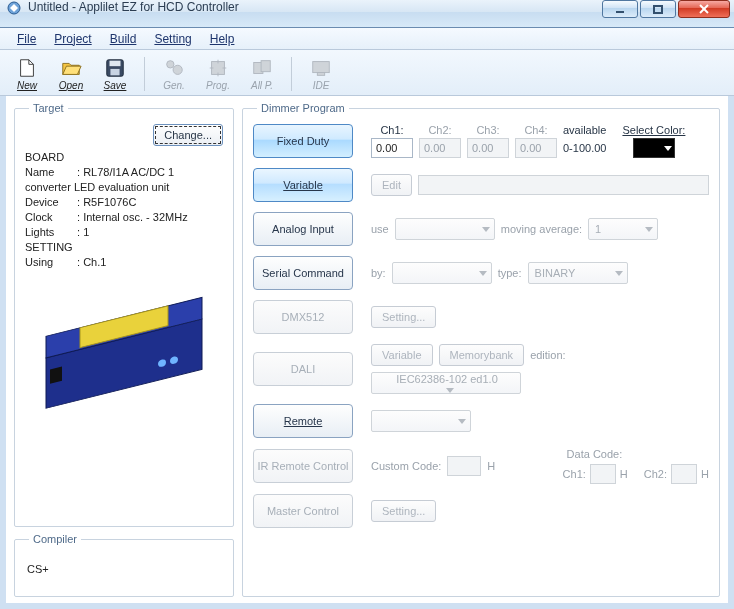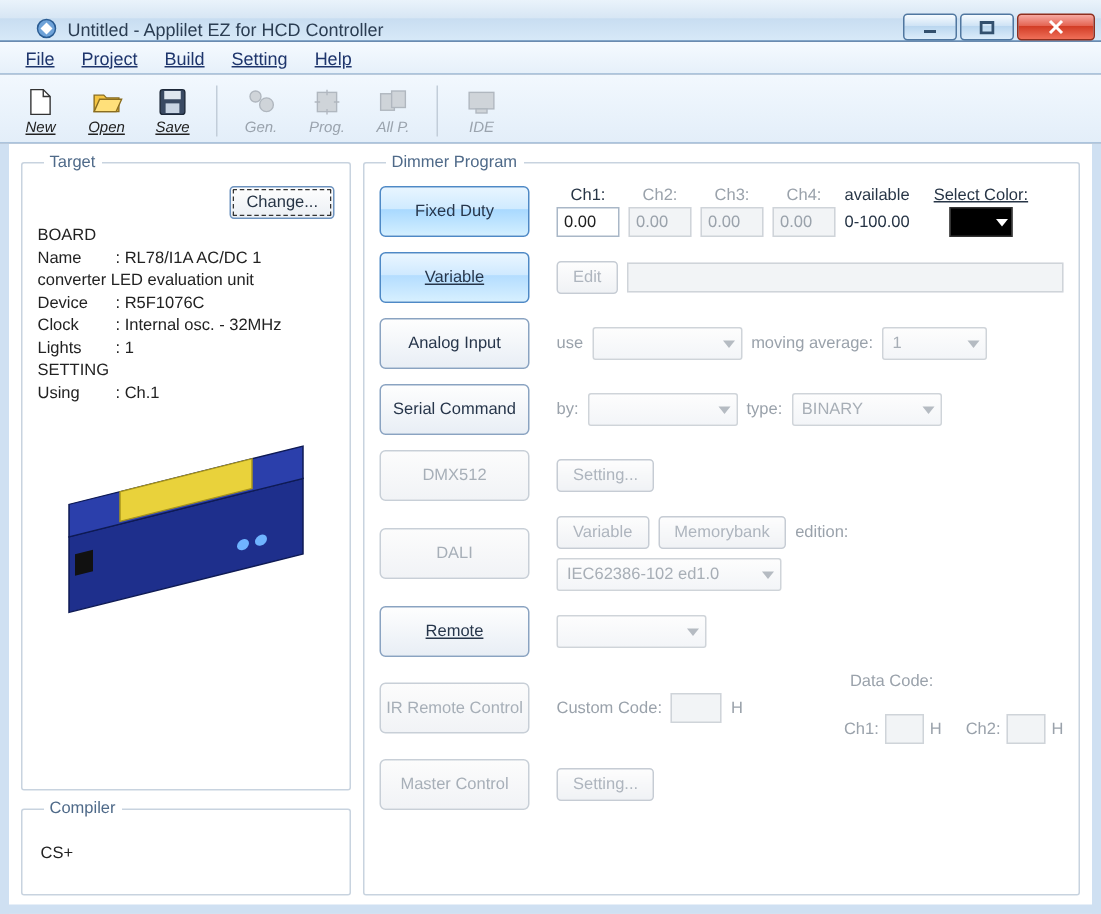--- a/index.html
+++ b/index.html
@@ -12,22 +12,22 @@
     height: 609px;
     overflow: hidden;
   }
 
   
   .titlebar {
     height: 28px;
     background: linear-gradient(#eaf3fb, #d7e6f4 45%, #c8ddf1 46%, #d7e9f8);
     border-bottom: 1px solid #6a8bb0;
     display: flex;
-    align-items: flex-end;
-    padding: 0 4px 0 23px;
+    align-items: flex-start;
+    padding: 0 4px 0 6px;
     color: #2b3d52;
   }
   .titlebar .app-icon { width: 16px; height: 16px; margin-right: 6px; }
   .titlebar .title { flex: 1; font-size: 12px; }
   .win-btns { display: flex; gap: 0; }
   .win-btn {
     width: 36px; height: 18px; border: 1px solid #5077a0;
     border-radius: 3px; margin-left: 2px;
     background: linear-gradient(#f6fbff,#cfe3f5 45%,#b9d6ef 46%,#dcecfa);
     display:flex;align-items:center;justify-content:center;
@@ -390,21 +390,21 @@
         </div>
 
         <div class="dimmer-row">
           <div class="dimmer-btn dis">
               <span>DALI</span>
             </div>
           <div class="right-rest">
             <span class="btn disabled">Variable</span>
             <span class="btn disabled">Memorybank</span>
             <span class="lbl-inline">edition:</span>
-            <div class="select disabled" style="width:150px;">
+            <div class="select disabled" style="width:150px;flex-direction:column;">
                 <span>IEC62386-102 ed1.0</span>
                 <span class="caret"></span>
               </div>
           </div>
         </div>
 
         <div class="dimmer-row">
           <div class="dimmer-btn">
               <span style="text-decoration:underline;">Remote</span>
             </div>
@@ -418,21 +418,21 @@
 
         <div class="dimmer-row">
           <div class="dimmer-btn dis">
               <span>IR Remote Control</span>
             </div>
           <div class="right-rest">
             <span class="lbl-inline">Custom Code:</span>
             <input class="input disabled" disabled="" style="width: 34px;">
             <span class="lbl-inline">H</span>
             <span class="spacer"></span>
-            <div style="display:flex;flex-direction:column;align-items:flex-start;gap:16px;">
+            <div style="display:flex;flex-direction:column;align-items:flex-start;gap:4px;">
               <span class="lbl-inline" style="margin-left:4px;">Data Code:</span>
               <div style="display:flex;align-items:center;gap:4px;">
                 <span class="lbl-inline">Ch1:</span>
                 <input class="input disabled" disabled="" style="width: 26px;">
                 <span class="lbl-inline">H</span>
                 <span style="width:8px;"></span>
                 <span class="lbl-inline">Ch2:</span>
                 <input class="input disabled" disabled="" style="width: 26px;">
                 <span class="lbl-inline">H</span>
               </div>

